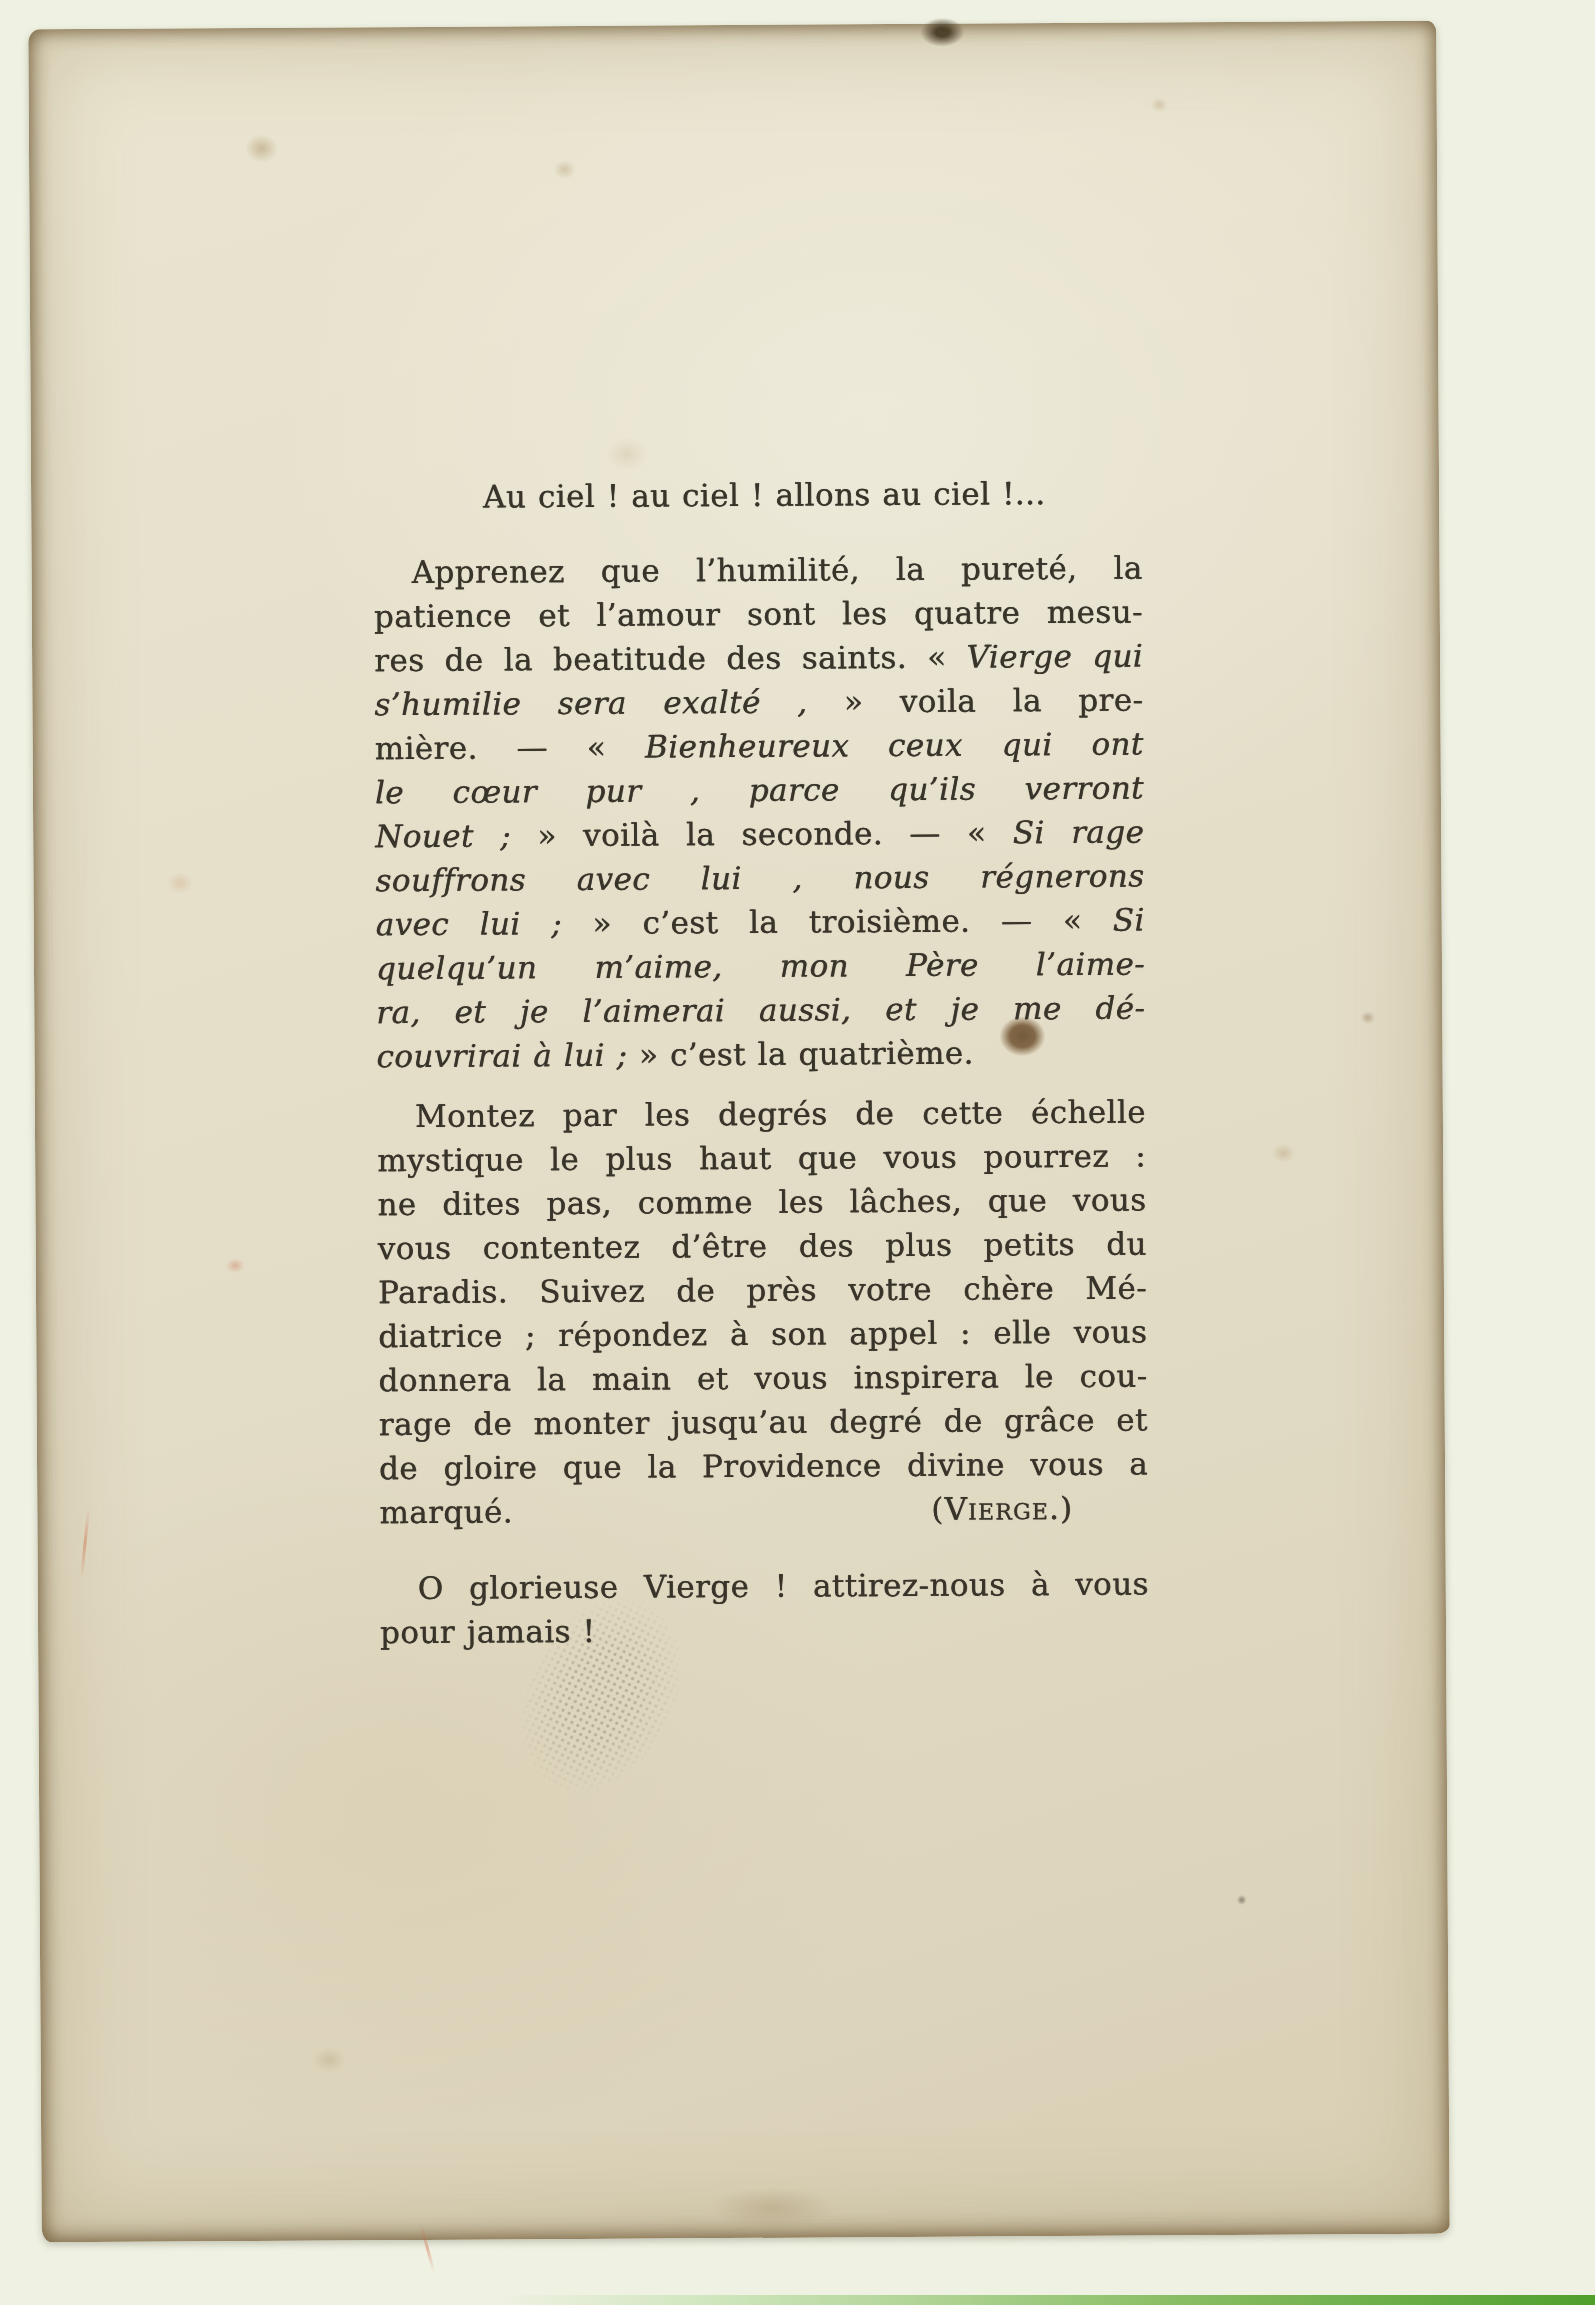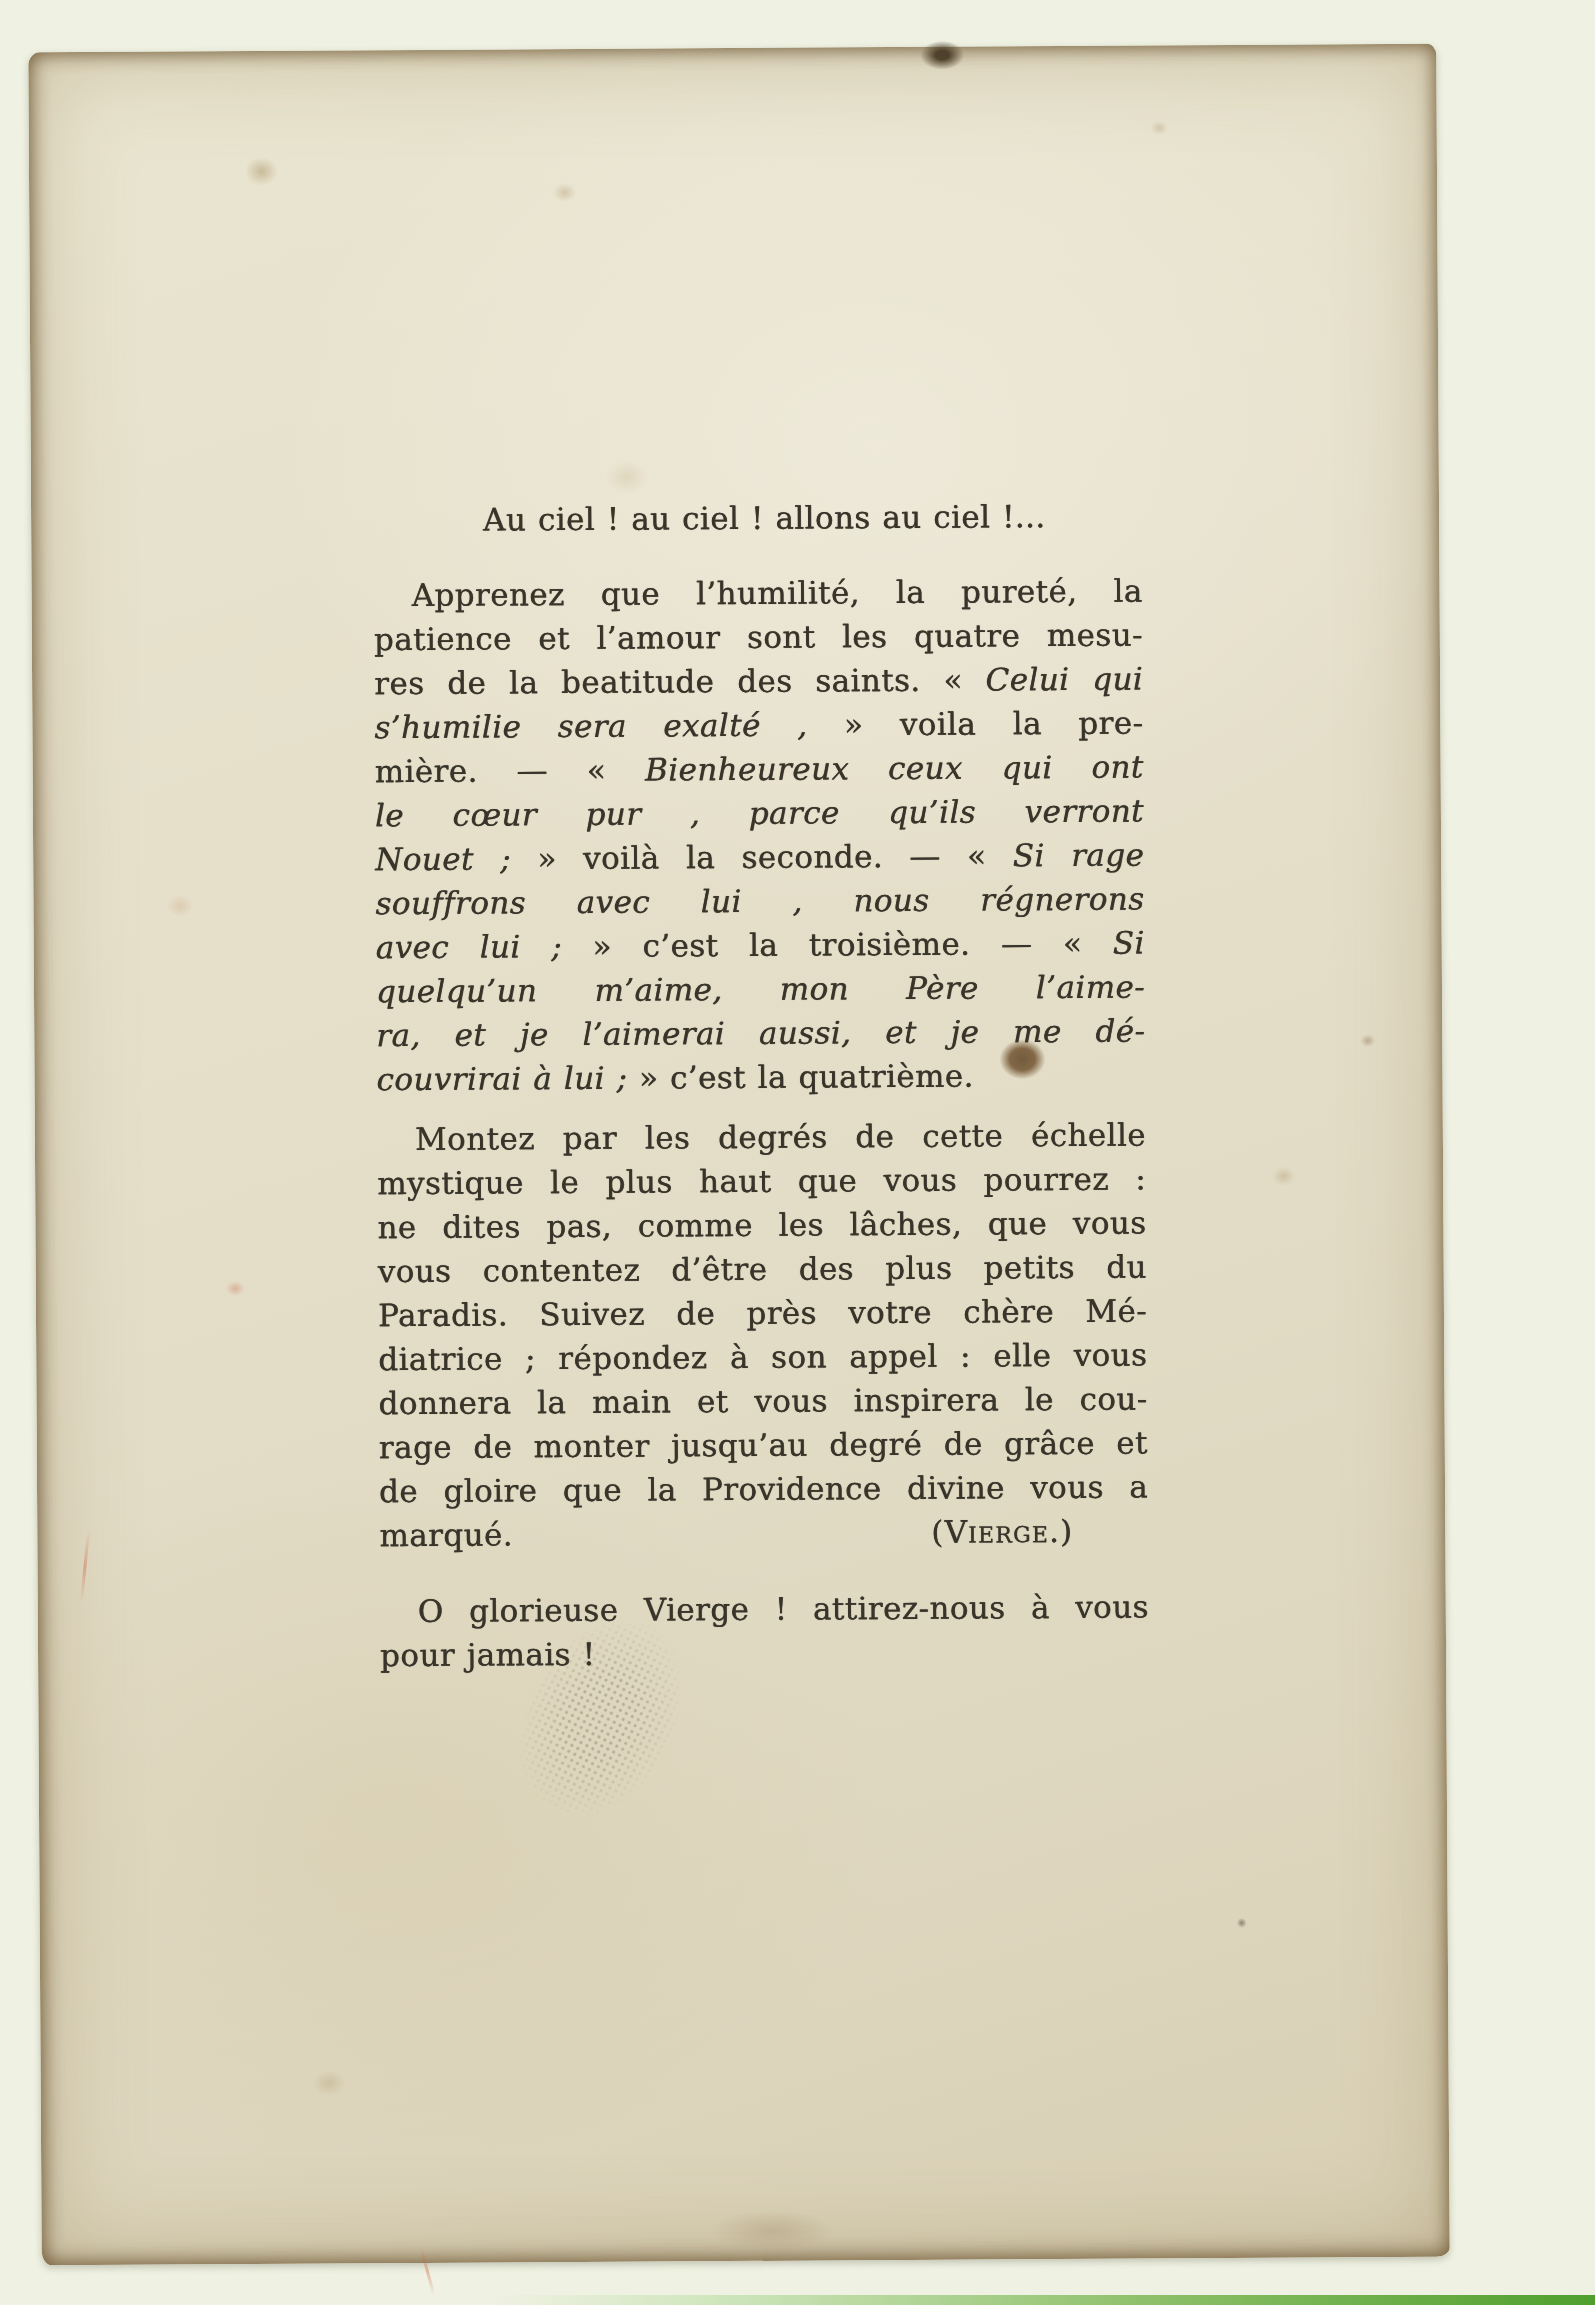--- a/index.html
+++ b/index.html
@@ -1,21 +1,21 @@
 <!DOCTYPE html>
 <html><head>
 <meta charset="utf-8">
 <style>
   html,body{margin:0;padding:0;}
   body{
     width:1596px;height:2306px;position:relative;overflow:hidden;
     background:#eff1e2;
     font-family:"DejaVu Serif", serif;
   }
-  .scan{position:absolute;inset:0;margin-top:23px;}
+  .scan{position:absolute;inset:0;}
   .paper{
     position:absolute;left:35px;top:25px;width:1408px;height:2213px;
     transform:rotate(-0.35deg);
     background:
       radial-gradient(ellipse 865px 672px at 60% 18%, rgba(255,255,250,.28), transparent 70%),
       radial-gradient(ellipse 672px 480px at 25% 80%, rgba(210,198,165,.35), transparent 75%),
       linear-gradient(163deg,#eae5d0 0%,#e6e0cb 35%,#e0d9c2 70%,#d8cfb4 100%);
     border-radius:11.5px 9.6px 13.4px 9.6px / 13.4px 11.5px 9.6px 15.4px;
     box-shadow:
       inset 0 0 17.3px 3.8px rgba(120,95,55,.35),
@@ -91,21 +91,21 @@
     <div class="stain red-line2"></div>
     <div class="stain ink-blot"></div>
     <div class="stain smudge"></div>
 
     <div class="text-block">
       <div class="title">Au ciel ! au ciel ! allons au ciel !...</div>
       <div id="paras">
           <div class="para">
             <div class="line indent"><span>Apprenez que l’humilité, la pureté, la</span></div>
             <div class="line"><span>patience et l’amour sont les quatre mesu-</span></div>
-            <div class="line"><span>res de la beatitude des saints. « </span><span class="it">Celui qui</span></div>
+            <div class="line"><span>res de la beatitude des saints. « </span><span class="it">Vierge qui</span></div>
             <div class="line"><span class="it">s’humilie sera exalté , </span><span>» voila la pre-</span></div>
             <div class="line"><span>mière. — « </span><span class="it">Bienheureux ceux qui ont</span></div>
             <div class="line"><span class="it">le cœur pur , parce qu’ils verront</span></div>
             <div class="line"><span class="it">Nouet ; </span><span>» voilà la seconde. — « </span><span class="it">Si rage</span></div>
             <div class="line"><span class="it">souffrons avec lui , nous régnerons</span></div>
             <div class="line"><span class="it">avec lui ; </span><span>» c’est la troisième. — « </span><span class="it">Si</span></div>
             <div class="line"><span class="it">quelqu’un m’aime, mon Père l’aime-</span></div>
             <div class="line"><span class="it">ra, et je l’aimerai aussi, et je me dé-</span></div>
             <div class="line no-j"><span class="it">couvrirai à lui ; </span><span>» c’est la quatrième.</span></div>
           </div>

